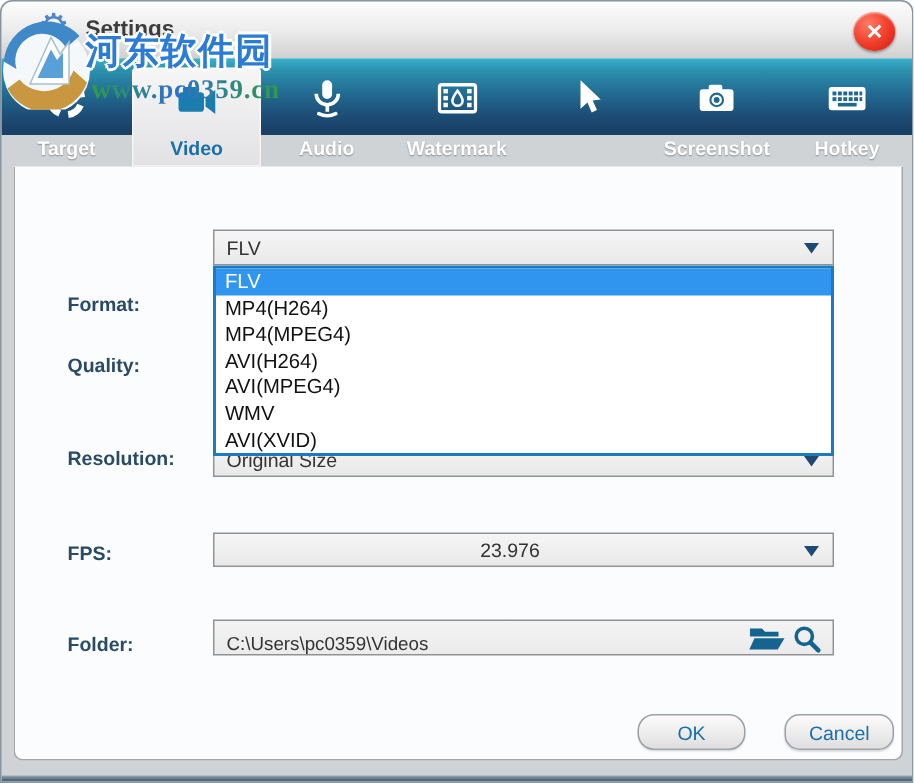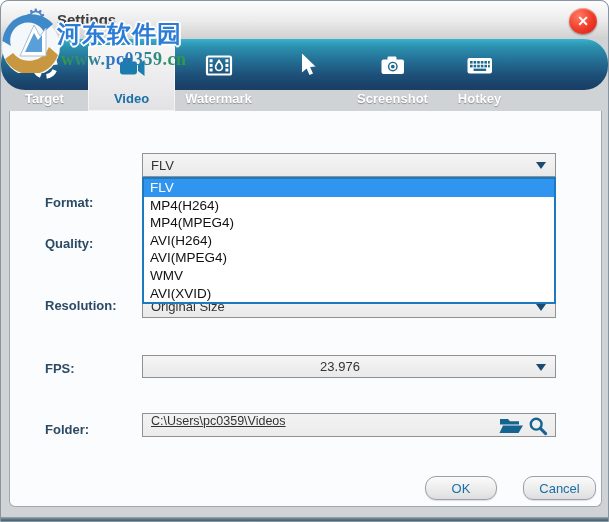--- a/index.html
+++ b/index.html
@@ -25,21 +25,20 @@
     background:radial-gradient(circle at 35% 30%, #ff7a64 0%, #ee3b28 55%, #d01c12 100%);
     box-shadow:0 1px 2px rgba(0,0,0,.4), inset 0 1px 1px rgba(255,255,255,.5);
     color:#fff; font-size:14px; font-weight:bold;
     display:flex; align-items:center; justify-content:center; cursor:pointer;
   }
   
   .toolbar {
     position:absolute; left:0; top:38px; width:100%; height:51px;
     background:linear-gradient(180deg,#3ab4d0 0%,#33a6c2 5%,#2b90ad 16%,#246f95 42%,#1d4f78 72%,#1a4168 92%,#193f66 100%);
     display:flex;
-    border-radius:24px;
   }
   .tab {
     position:relative; width:87px; height:72px; cursor:pointer;
     display:flex; flex-direction:column; align-items:center;
   }
   .tab .icon-box { margin-top:9px; height:36px; display:flex; align-items:center; justify-content:center; }
   .tab .tab-label {
     position:absolute; bottom:5px; width:100%; text-align:center;
     color:#fff; font-size:13px; font-weight:700;
     text-shadow:0 1px 1px rgba(0,0,0,.35);
@@ -82,21 +81,21 @@
   }
   .dropdown-item {
     height:17.6px; line-height:17.6px; padding-left:6px;
     font-size:13.5px; color:#111; cursor:pointer;
   }
   .dropdown-item.selected { background:#3095ee; color:#fff; }
   .folder-field {
     position:absolute; left:132px; top:302px; width:414px; height:24px;
     background:linear-gradient(180deg,#f3f3f3,#ebebeb);
     border:1px solid #919191; color:#333; font-size:12.5px;
-    display:flex; align-items:flex-start; padding:0 58px 0 8px;text-decoration:underline;
+    display:flex; align-items:flex-end; padding:0 58px 0 8px;
   }
   .folder-icon-btn { position:absolute; right:31px; top:2px; width:26px; height:20px; cursor:pointer; }
   .search-icon-btn { position:absolute; right:7px; top:2px; width:20px; height:20px; cursor:pointer; }
   .btn {
     position:absolute; top:365px; height:24px;
     background:linear-gradient(180deg,#fbfbfb 0%,#ececec 55%,#dedede 100%);
     border:1px solid #9aa0a6; border-radius:11px;
     color:#1a6fa8; font-size:13px; font-weight:400;
     display:flex; align-items:center; justify-content:center; cursor:pointer;
     box-shadow:0 1px 1px rgba(0,0,0,.12);
@@ -149,20 +148,31 @@
       <span class="icon-box">
         <svg width="34" height="34" viewBox="0 0 34 34">
           <rect x="8" y="8" width="9" height="4.5" rx="1.2" fill="#1a7dae"></rect>
           <rect x="5" y="11.5" width="17" height="13" rx="2.4" fill="#1a7dae"></rect>
           <polygon points="23,15 29.5,10 29.5,26 23,21" fill="#1a7dae"></polygon>
         </svg>
       </span>
       <span class="tab-label">Video</span>
     </div>
 
+    <div class="tab">
+      <span class="icon-box">
+        <svg width="34" height="34" viewBox="0 0 34 34">
+          <rect x="13.8" y="4.5" width="6.6" height="12.5" rx="3.3" fill="#fff"></rect>
+          <path d="M9.8,13.5 a7.4,7.4 0 0 0 14.8,0" fill="none" stroke="#fff" stroke-width="2.4"></path>
+          <line x1="17.2" y1="21" x2="17.2" y2="25.5" stroke="#fff" stroke-width="2.4"></line>
+          <path d="M11.5,26.8 q5.7,2.8 11.4,0" fill="none" stroke="#fff" stroke-width="2.4" stroke-linecap="round"></path>
+        </svg>
+      </span>
+      <span class="tab-label">Audio</span>
+    </div>
 
     <div class="tab">
       <span class="icon-box">
         <svg width="34" height="34" viewBox="0 0 34 34">
           <rect x="5" y="7.5" width="24" height="18" rx="1.5" fill="none" stroke="#fff" stroke-width="2.2"></rect>
           <rect x="7.6" y="10.3" width="3" height="3" fill="#fff"></rect>
           <rect x="7.6" y="14.9" width="3" height="3" fill="#fff"></rect>
           <rect x="7.6" y="19.5" width="3" height="3" fill="#fff"></rect>
           <rect x="23.4" y="10.3" width="3" height="3" fill="#fff"></rect>
           <rect x="23.4" y="14.9" width="3" height="3" fill="#fff"></rect>

